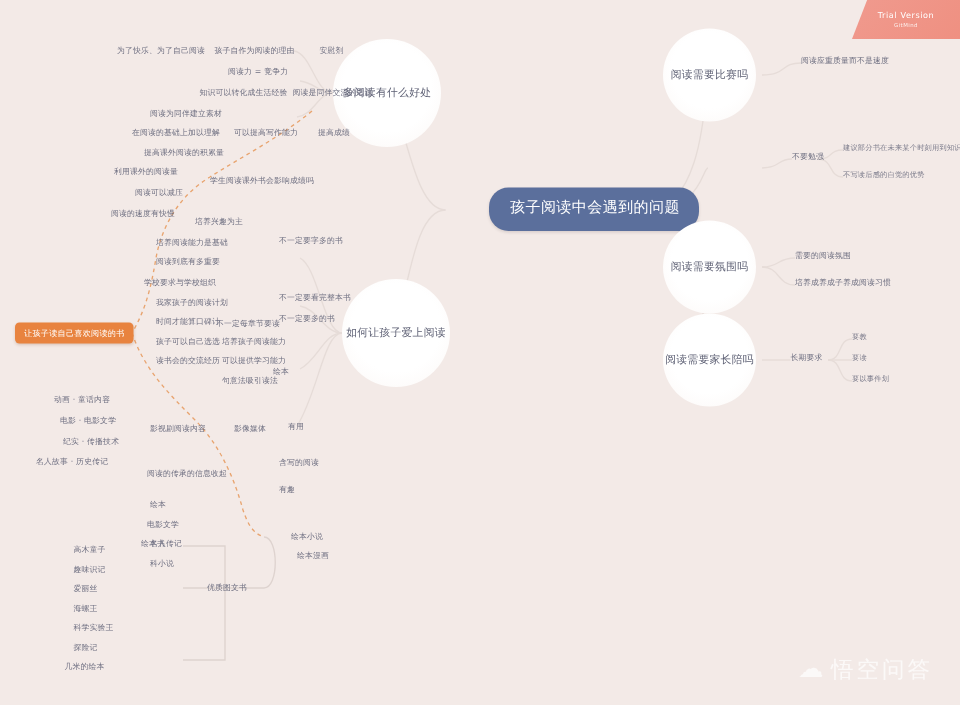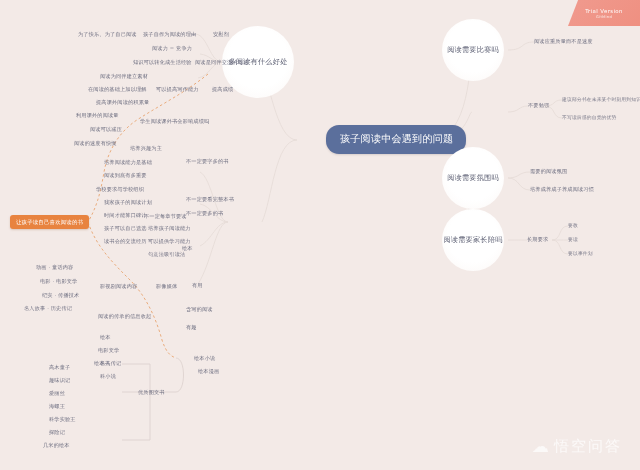--- a/index.html
+++ b/index.html
@@ -139,20 +139,21 @@
 
   <div class="node leaf" style="left:530px;top:168px;">需要的阅读氛围</div>
   <div class="node leaf" style="left:530px;top:186px;">培养成养成子养成阅读习惯</div>
 
   <div class="node leaf" style="left:527px;top:236px;">长期要求</div>
   <div class="node leaf sm" style="left:568px;top:222px;">要教</div>
   <div class="node leaf sm" style="left:568px;top:236px;">要读</div>
   <div class="node leaf sm" style="left:568px;top:250px;">要以事件划</div>
 
   <div class="node circle c-lg" style="left:222px;top:26px;">多阅读有什么好处</div>
+  <div class="node circle c-lg" style="left:228px;top:186px;">如何让孩子爱上阅读</div>
 
   <div class="node leaf" style="left:78px;top:31px;">为了快乐、为了自己阅读</div>
   <div class="node leaf" style="left:143px;top:31px;">孩子自作为阅读的理由</div>
   <div class="node leaf" style="left:213px;top:31px;">安慰剂</div>
   <div class="node leaf" style="left:152px;top:45px;">阅读力 = 竞争力</div>
   <div class="node leaf" style="left:133px;top:59px;">知识可以转化成生活经验</div>
   <div class="node leaf" style="left:195px;top:59px;">阅读是同伴交流的话题</div>
   <div class="node leaf" style="left:100px;top:73px;">阅读为同伴建立素材</div>
   <div class="node leaf" style="left:88px;top:86px;">在阅读的基础上加以理解</div>
   <div class="node leaf" style="left:156px;top:86px;">可以提高写作能力</div>

